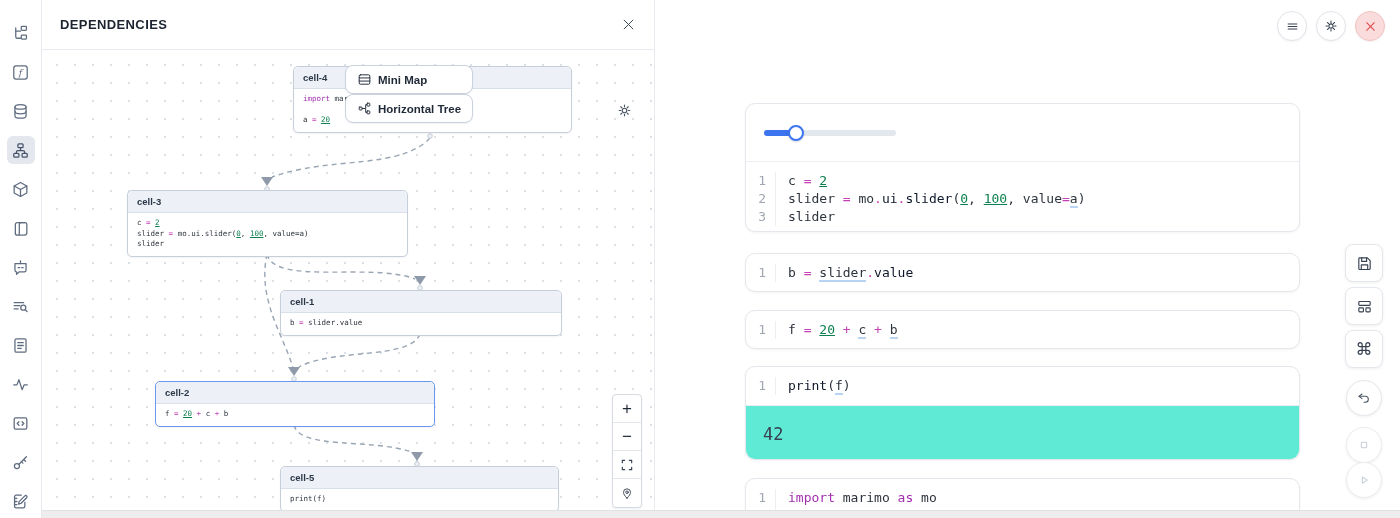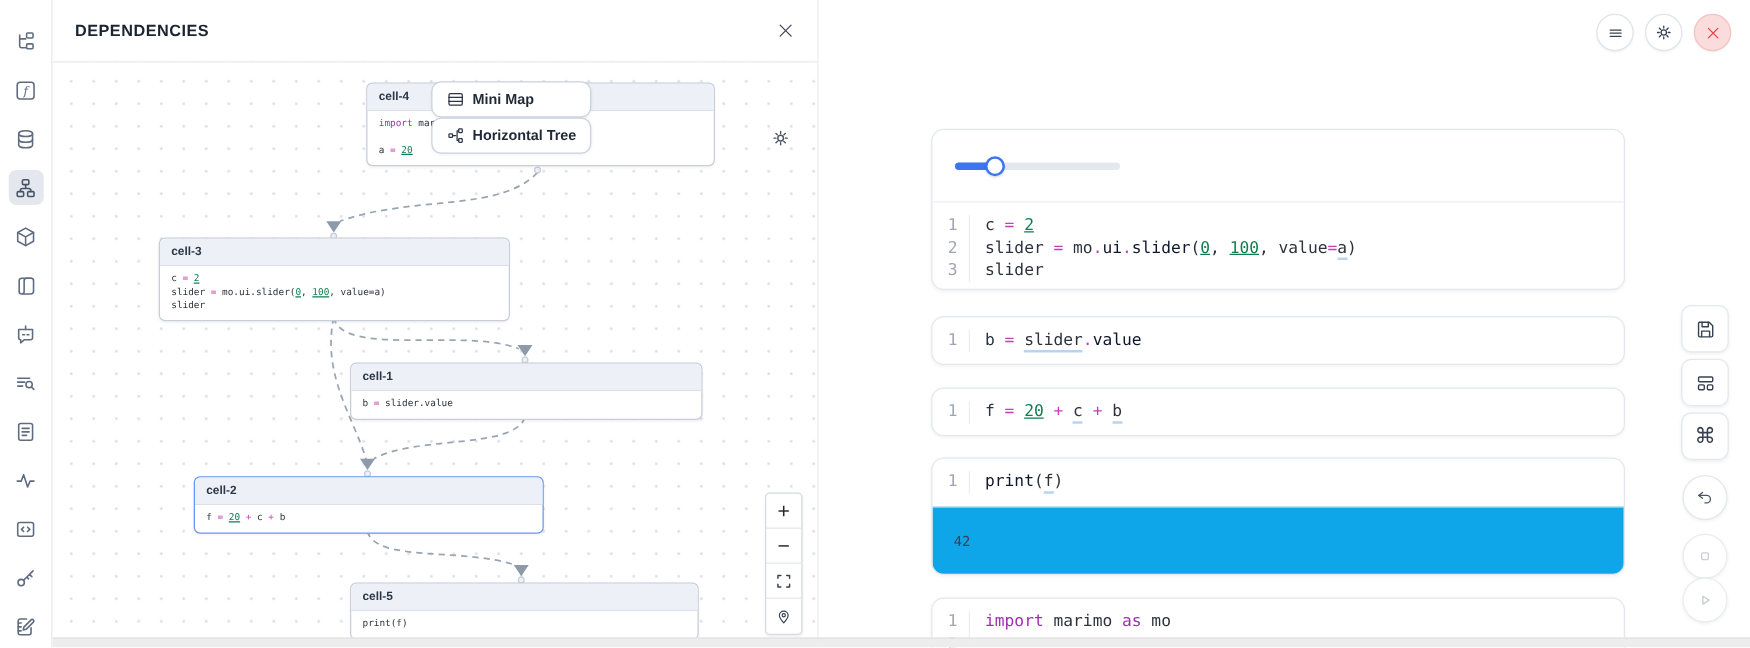--- a/index.html
+++ b/index.html
@@ -67,23 +67,23 @@
   .ln{width:30px;flex:0 0 30px;text-align:right;padding-right:9px;color:#a0a6b1;
         border-right:1px solid #eceef2;box-sizing:border-box;}
   .code{padding-left:12px;white-space:pre;color:#2d333d;}
   .tk-p{color:#2d333d;}
   .tk-k{color:#a12fae;font-weight:400;}
   .tk-n{color:#0e8050;text-decoration:underline;}
   .tk-o{color:#c73fb4;}
   .tk-f{color:#0f172a;}
   .tk-u{color:#2d333d;border-bottom:2px solid #b9d3f3;}
   .out-area{height:57px;border-bottom:1px solid #eceef2;display:flex;align-items:center;padding-left:18px;}
-  .result-area{height:55px;background:#0ea5e9;border-top:1px solid #eceef2;display:flex;
+  .result-area{height:55px;background:#5eead4;border-top:1px solid #eceef2;display:flex;
         align-items:center;padding-left:17px;font-family:"DejaVu Sans Mono",monospace;
-        font-size:11px;color:#374151;}
+        font-size:17px;color:#374151;}
 
   .slider-track{position:relative;width:132px;height:6px;border-radius:3px;background:#e3e8ef;}
   .slider-fill{position:absolute;left:0;top:0;height:6px;border-radius:3px;background:#3b76f0;}
   .slider-thumb{position:absolute;top:-5px;width:16px;height:16px;border-radius:50%;
         background:#fff;border:2px solid #3b76f0;box-sizing:border-box;transform:translateX(-8px);
         box-shadow:0 1px 2px rgba(15,23,42,.15);}
 
   .fab{position:absolute;width:38px;height:38px;background:#fff;border:1px solid #e4e7ec;
         border-radius:8px;box-shadow:0 1px 3px rgba(15,23,42,.07);display:flex;align-items:center;
         justify-content:center;cursor:pointer;box-sizing:border-box;color:#374151;}

